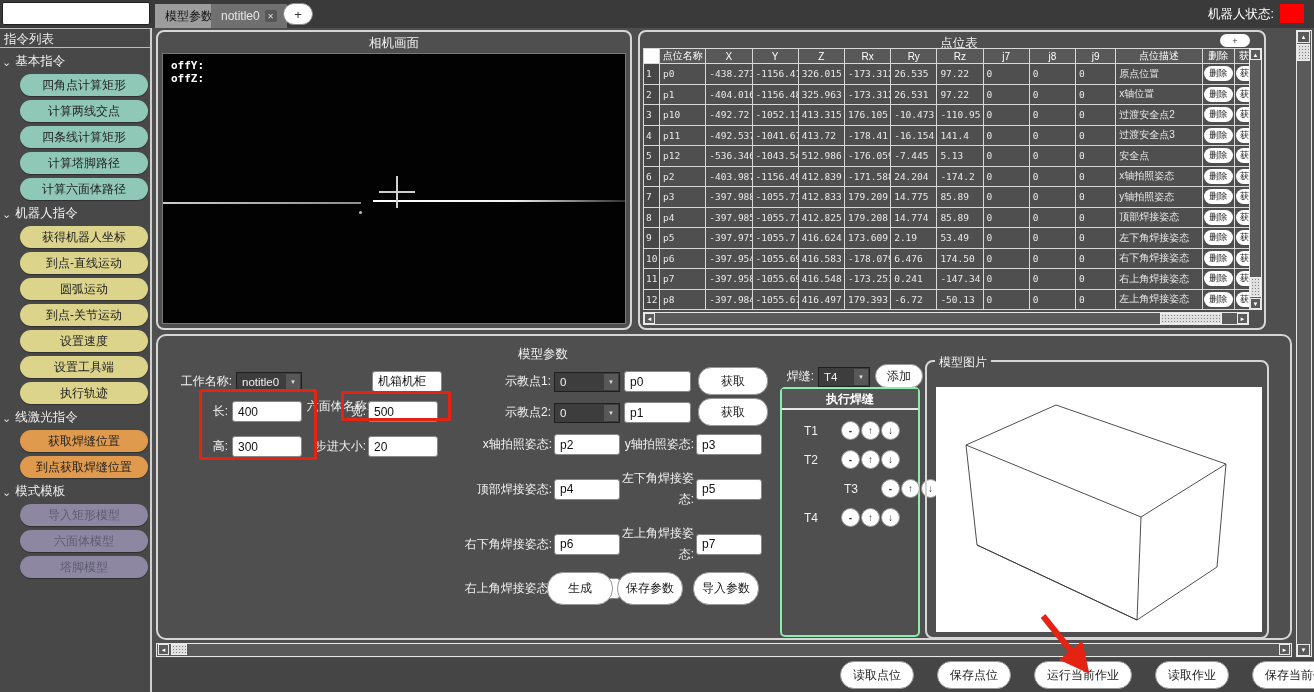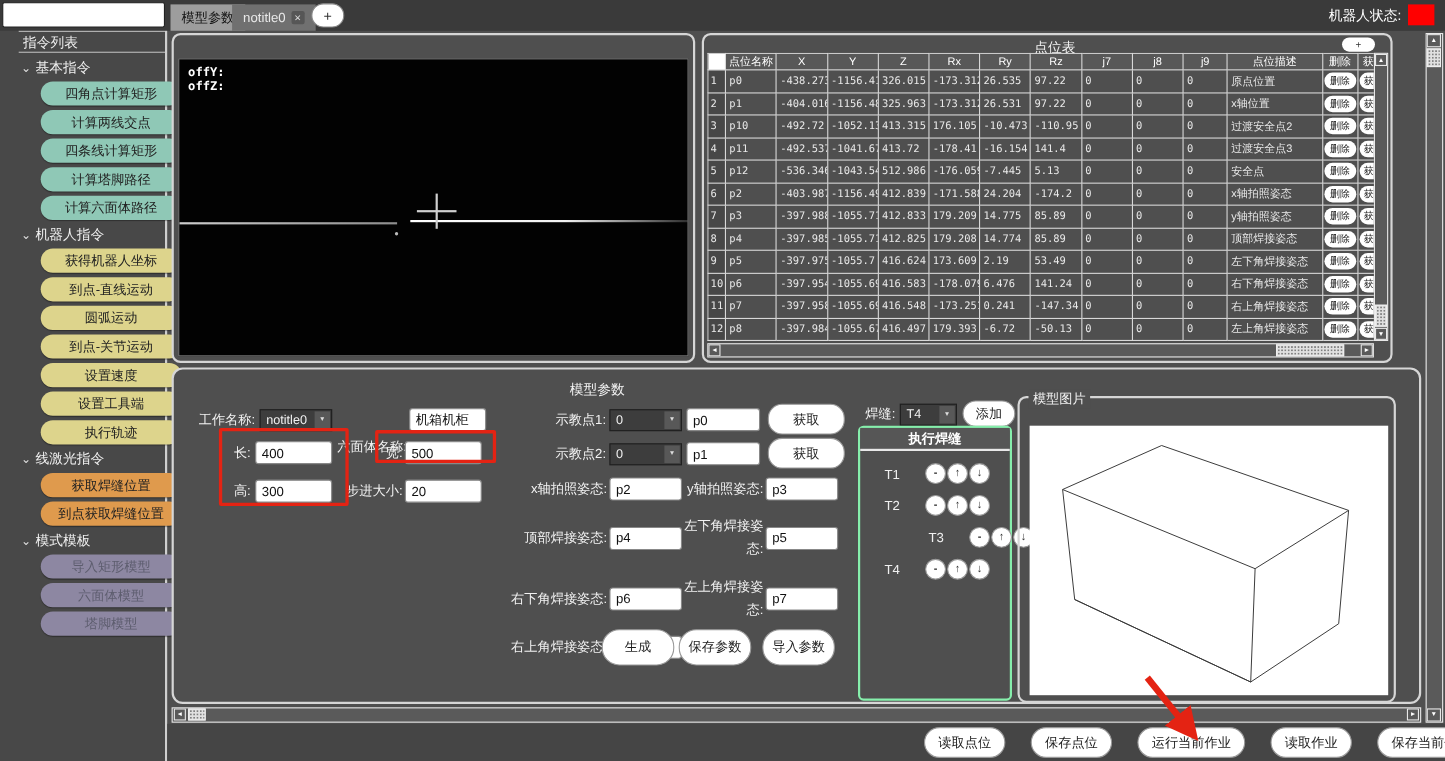--- a/index.html
+++ b/index.html
@@ -18,21 +18,21 @@
   .tab-close { width:12px; height:12px; background:#565656; color:#ddd; font-size:8px;
     display:flex; align-items:center; justify-content:center; border-radius:2px; }
   .newtab { position:absolute; top:3px; width:30px; height:22px; background:#fff; border-radius:11px;
     color:#333; font-size:13px; display:flex; align-items:center; justify-content:center; border:1px solid #888;}
   #robot-status { position:absolute; right:40px; top:0; height:28px; display:flex; align-items:center;
     color:#ffffff; font-size:12.5px; }
   #robot-led { position:absolute; right:10px; top:4px; width:24px; height:19px; background:#ff0000; }
 
   
   #sidebar { position:absolute; left:0; top:28px; width:152px; height:664px; background:#484848;
-    border-right:2px solid #cfcfcf; color:#eee;padding-left:17px; }
+    border-right:2px solid #cfcfcf; color:#eee; }
   #sidebar-title { height:20px; line-height:20px; padding-left:4px; font-size:12.5px;
     border-top:1px solid #bbb; border-bottom:1px solid #bbb; }
   .group-hdr { display:flex; align-items:center; gap:4px; font-size:12.5px; margin:5px 0 4px 2px; color:#f0f0f0;}
   .chev { font-size:11px; color:#ddd; line-height:8px; }
   .cmd-btn { display:block; width:128px; margin:0 0 4px 20px; height:22px; border:none;
     border-radius:11px; font-size:12px; color:#222; cursor:pointer;
     box-shadow:0 1px 1px rgba(0,0,0,.35); font-family:inherit; }
   .g-teal  .cmd-btn { background:#8fc8b6; }
   .g-yellow .cmd-btn { background:#ddd48c; }
   .g-orange .cmd-btn { background:#df9a4d; }
@@ -181,20 +181,21 @@
     </div>
     <div class="g-purple">
 
     <button class="cmd-btn">导入矩形模型</button>
         <button class="cmd-btn">六面体模型</button>
         <button class="cmd-btn">塔脚模型</button>
       </div>
   </div>
 
   <div class="panel" id="camera-panel">
+    <div class="panel-title">相机画面</div>
     <div id="camera-canvas">
       <div class="cam-txt" style="top:5px;">offY:</div>
       <div class="cam-txt" style="top:18px;">offZ:</div>
       <div class="laser" style="left:0;top:148px;width:198px;height:2px;background:linear-gradient(to right,rgba(255,255,255,.8),rgba(255,255,255,.55));"></div>
       <div class="laser" style="left:210px;top:146px;width:256px;height:2px;background:linear-gradient(to right,#fff 0%,#f2f2f2 55%,rgba(255,255,255,.15) 100%);"></div>
       <div id="laser-dot"></div>
       <div id="crosshair-h"></div>
       <div id="crosshair-v"></div>
     </div>
   </div>
@@ -395,21 +396,21 @@
             </tr>
 
             <tr>
               <td class="num">10</td>
               <td>p6</td>
               <td>-397.954</td>
               <td>-1055.69</td>
               <td>416.583</td>
               <td>-178.079</td>
               <td>6.476</td>
-              <td>141.24</td>
+              <td>174.50</td>
               <td>0</td>
               <td>0</td>
               <td>0</td>
               <td class="desc">右下角焊接姿态</td>
               <td class="cbtn"><button class="mini-pill">删除</button></td>
               <td class="cbtn"><button class="mini-pill">获取</button></td>
             </tr>
 
             <tr>
               <td class="num">11</td>

